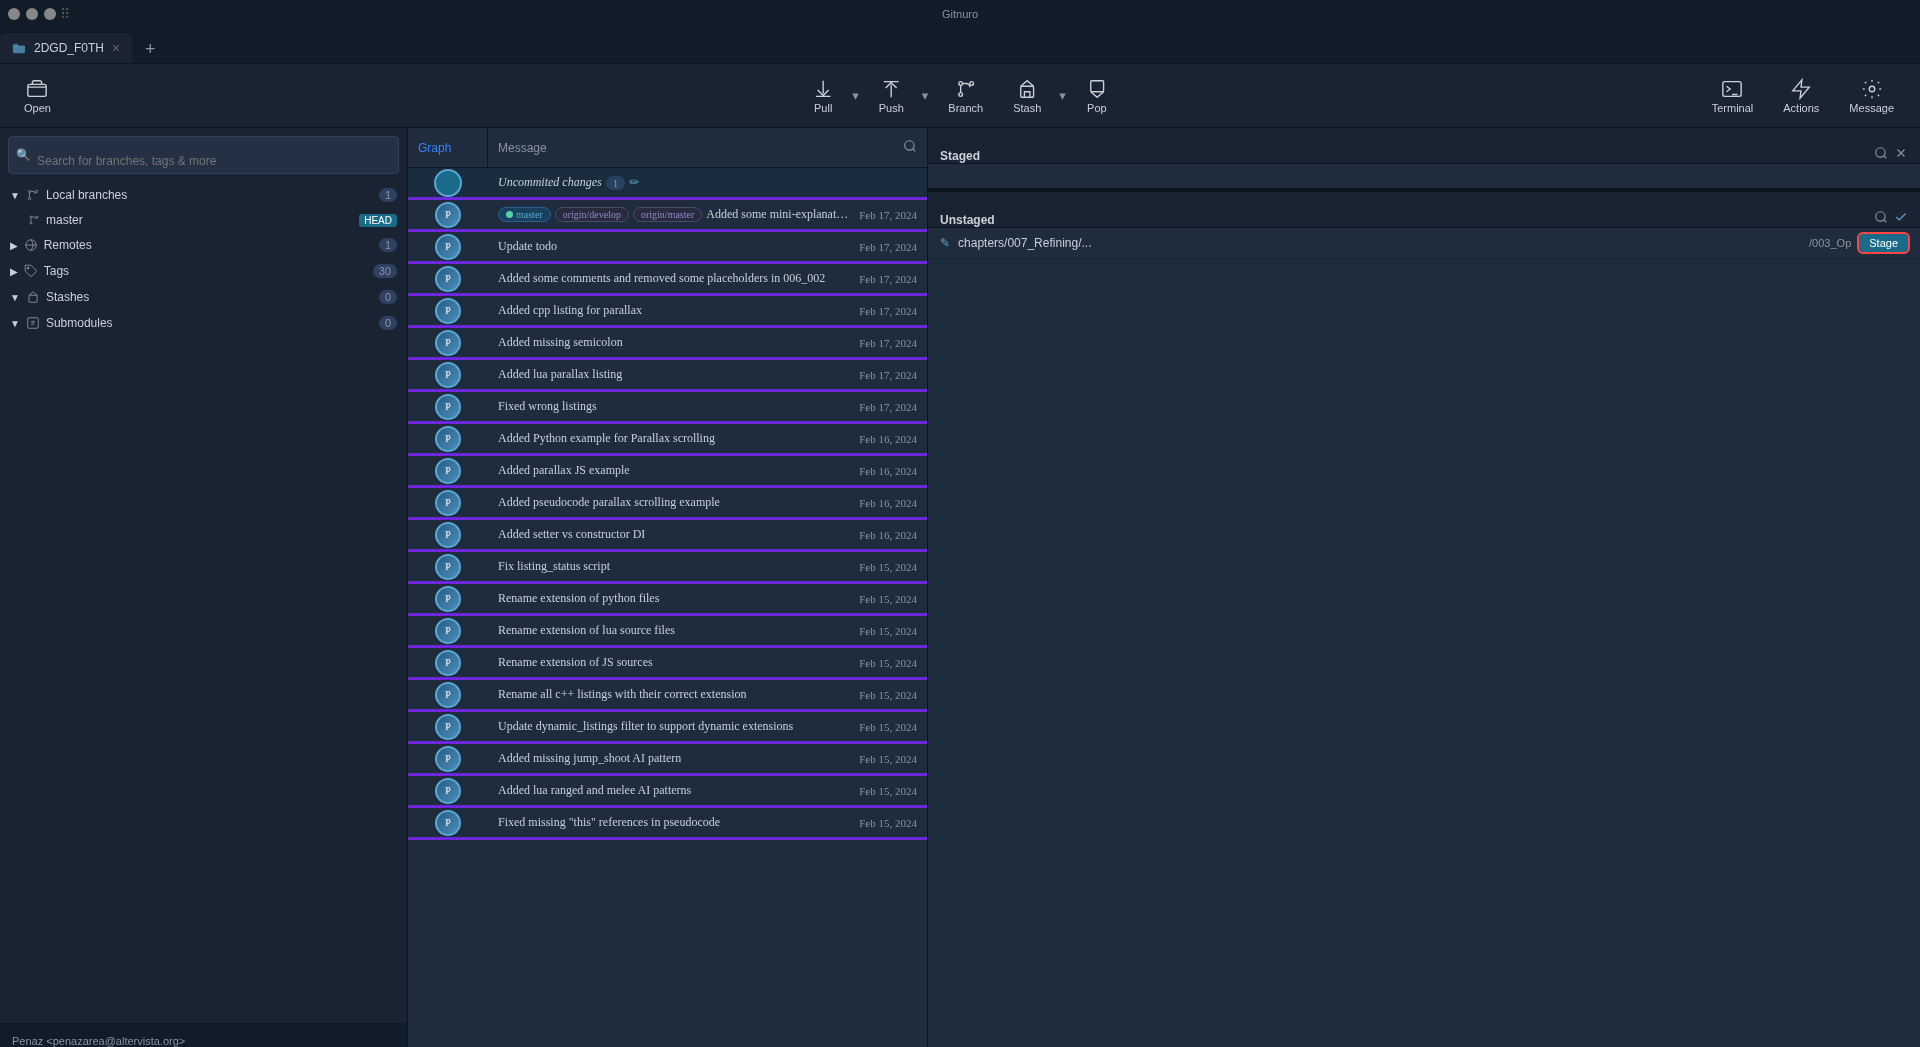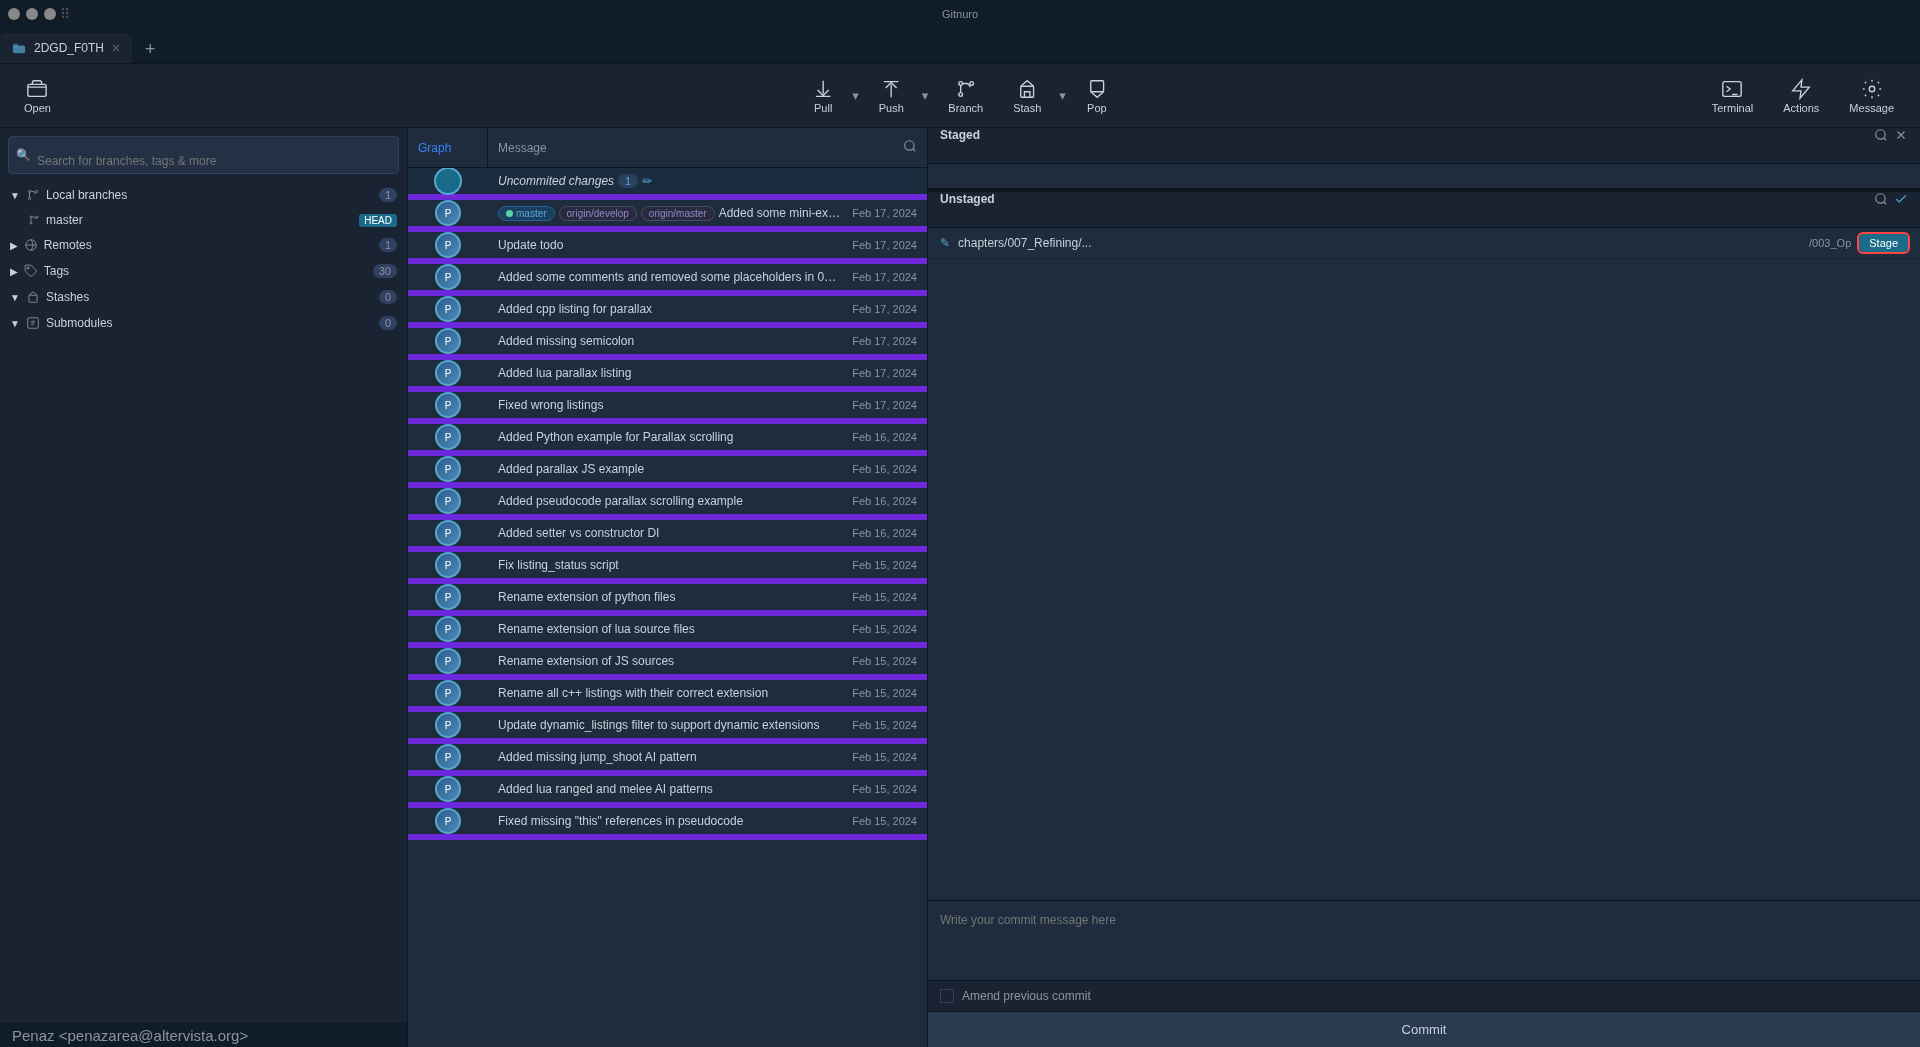--- a/index.html
+++ b/index.html
@@ -225,23 +225,23 @@
       background: #1a6b8a;
       border-radius: 3px;
       padding: 1px 5px;
       font-size: 10px;
       color: #fff;
     }
     .status-bar {
       height: 24px;
       background: #111c29;
       display: flex;
-      align-items: center;
+      align-items: flex-end;
       padding: 0 12px;
-      font-size: 15px;
+      font-size: 11px;
       color: #8b949e;
       flex-shrink: 0;
     }
     
     .graph-area {
       width: 520px;
       background: #1e2c3e;
       display: flex;
       flex-direction: column;
       flex-shrink: 0;
@@ -279,22 +279,23 @@
       flex: 1;
       overflow-y: auto;
     }
     .graph-list::-webkit-scrollbar { width: 6px; }
     .graph-list::-webkit-scrollbar-track { background: #1e2c3e; }
     .graph-list::-webkit-scrollbar-thumb { background: #304060; border-radius: 3px; }
     .graph-row {
       display: flex;
       align-items: center;
       height: 32px;
-      border-bottom: 6px solid #6d28d9;
-      cursor: pointer;
+      border-bottom: 3px solid #6d28d9;
+      cursor: pointer;
+      font-family: Liberation Serif, serif;
     }
     .graph-row.uncommitted {
       background: #1a2c3e;
     }
     .graph-node-cell {
       width: 80px;
       display: flex;
       align-items: center;
       justify-content: center;
       flex-shrink: 0;
@@ -391,21 +392,21 @@
     .diff-section {
       flex: 1;
       display: flex;
       flex-direction: column;
       overflow: hidden;
       min-height: 0;
     }
     .section-header {
       height: 36px;
       display: flex;
-      align-items: flex-start;
+      align-items: flex-end;
       padding: 0 12px;
       background: #1a2332;
       border-bottom: 1px solid #0d1520;
       gap: 8px;
       flex-shrink: 0;
     }
     .section-title {
       font-size: 12px;
       font-weight: 600;
       color: #c9d1d9;
@@ -977,22 +978,14 @@
       </div>
 
       <div class="diff-file-row">
         <span class="diff-file-icon">✎</span>
         <span class="diff-file-path">chapters/007_Refining/...</span>
         <span class="diff-file-short">/003_Op</span>
         <button class="stage-btn">Stage</button>
       </div>
     </div>
 
-    <div class="commit-area" style="margin-top:auto;">
-      <textarea class="commit-textarea" placeholder="Write your commit message here" style=""></textarea>
-      <div class="commit-options">
-        <div class="commit-checkbox"></div>
-        <span class="commit-amend-label">Amend previous commit</span>
-      </div>
-      <button class="commit-btn">Commit</button>
-    </div>
   </div>
 </div>
 
 </body></html>

